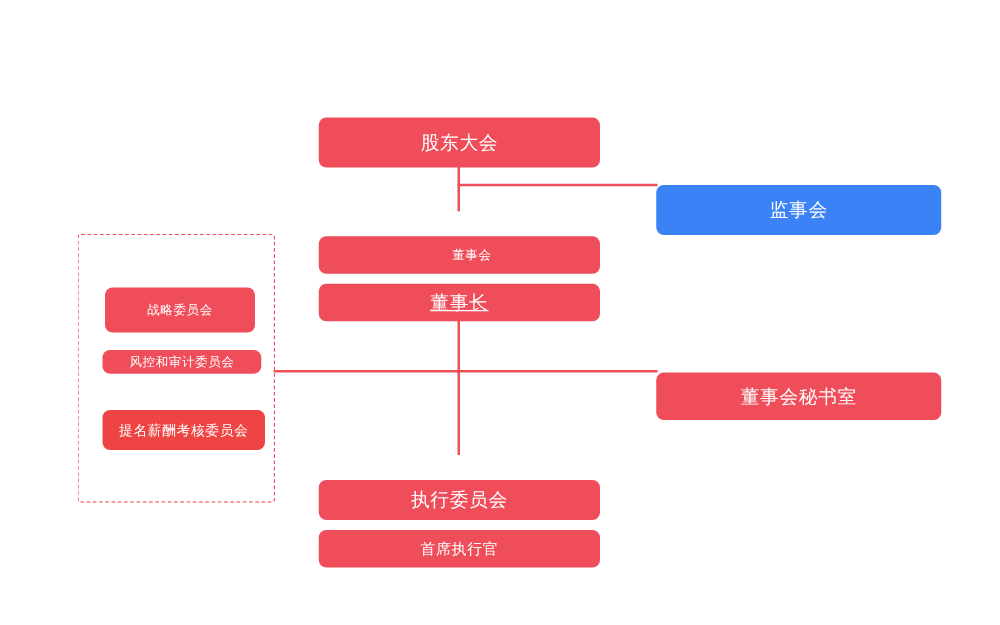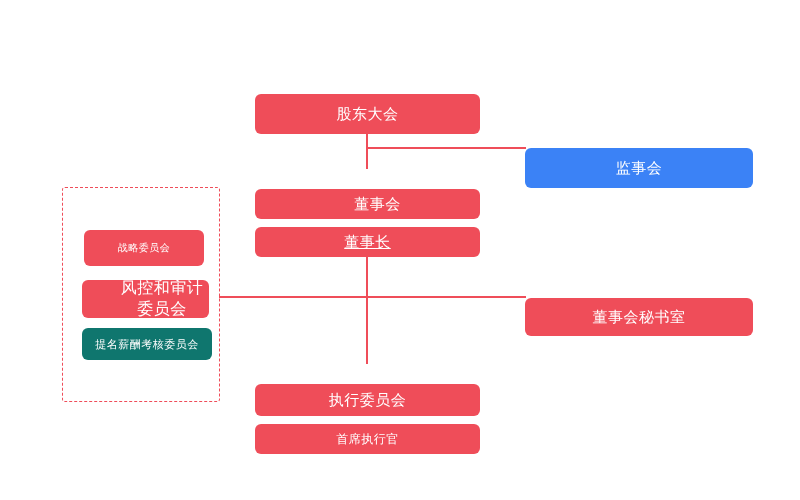--- a/index.html
+++ b/index.html
@@ -51,21 +51,21 @@
 
 <div id="chart">
     <div class="conn" style="left: 366px; top: 114px; width: 2px; height: 55px; background: rgb(239, 77, 89);"></div>
     <div class="conn" style="left: 366px; top: 147px; width: 160px; height: 2px; background: rgb(239, 77, 89);"></div>
     <div class="conn" style="left: 366px; top: 237px; width: 2px; height: 127px; background: rgb(239, 77, 89);"></div>
     <div class="conn" style="left: 366px; top: 296px; width: 160px; height: 2px; background: rgb(239, 77, 89);"></div>
     <div class="conn" style="left: 219px; top: 296px; width: 148px; height: 2px; background: rgb(239, 77, 89);"></div>
     <div class="dashed-group" style="left: 62px; top: 187px; width: 158px; height: 215px; border-color: rgb(239, 77, 89);"></div>
     <div class="node" style="left: 255px; top: 74px; width: 225px; height: 40px; font-size: 15px; background: rgb(239, 77, 89); color: rgb(255, 255, 255);">股东大会</div>
     <div class="node" style="left: 525px; top: 128px; width: 228px; height: 40px; font-size: 15px; background: #3b82f6; color: rgb(255, 255, 255);">监事会</div>
-    <div class="node" style="left: 255px; top: 169px; width: 225px; height: 30px; font-size: 15px; background: rgb(239, 77, 89); color: rgb(255, 255, 255); padding-left: 20px;">董事会</div>
+    <div class="node" style="left: 255px; top: 169px; width: 225px; height: 30px; font-size: 10px; background: rgb(239, 77, 89); color: rgb(255, 255, 255); padding-left: 20px;">董事会</div>
     <div class="node" style="left: 255px; top: 207px; width: 225px; height: 30px; font-size: 15px; background: rgb(239, 77, 89); color: rgb(255, 255, 255); text-decoration: underline;">董事长</div>
     <div class="node" style="left: 525px; top: 278px; width: 228px; height: 38px; font-size: 15px; background: rgb(239, 77, 89); color: rgb(255, 255, 255);">董事会秘书室</div>
     <div class="node" style="left: 255px; top: 364px; width: 225px; height: 32px; font-size: 15px; background: rgb(239, 77, 89); color: rgb(255, 255, 255);">执行委员会</div>
     <div class="node" style="left: 255px; top: 404px; width: 225px; height: 30px; font-size: 12px; background: rgb(239, 77, 89); color: rgb(255, 255, 255);">首席执行官</div>
     <div class="node" style="left: 84px; top: 210px; width: 120px; height: 36px; font-size: 10px; background: rgb(239, 77, 89); color: rgb(255, 255, 255);">战略委员会</div>
-    <div class="node" style="left: 82px; top: 260px; width: 127px; height: 38px; font-size: 16px; background: rgb(239, 77, 89); color: rgb(255, 255, 255); padding-left: 33px;">风控和审计委员会</div>
-    <div class="node" style="left: 82px; top: 308px; width: 130px; height: 32px; font-size: 11px; background: #0f766e; color: rgb(255, 255, 255);">提名薪酬考核委员会</div>
+    <div class="node" style="left: 82px; top: 260px; width: 127px; height: 19px; font-size: 10px; background: rgb(239, 77, 89); color: rgb(255, 255, 255);">风控和审计委员会</div>
+    <div class="node" style="left: 82px; top: 308px; width: 130px; height: 32px; font-size: 11px; background: #ef4444; color: rgb(255, 255, 255);">提名薪酬考核委员会</div>
   </div>
 
 </body></html>

